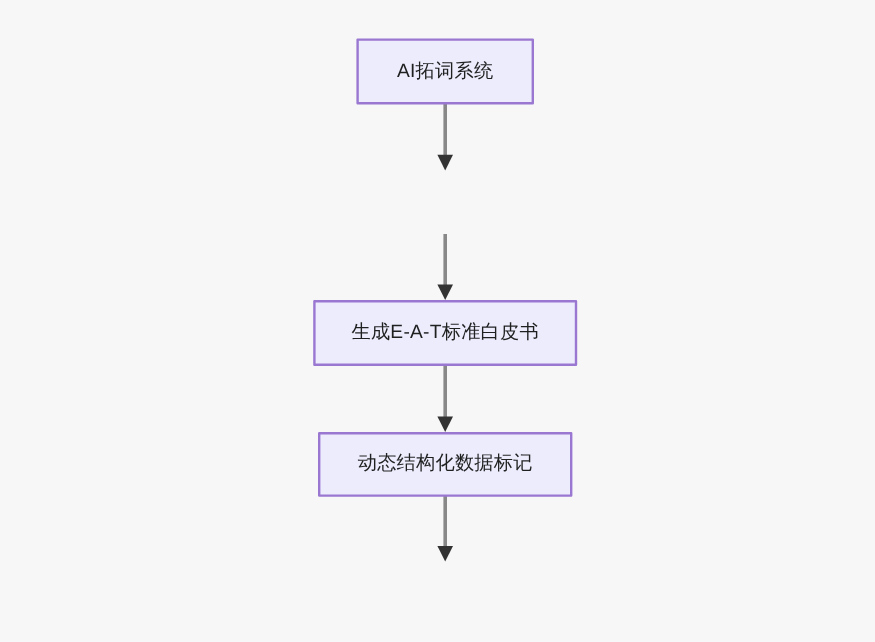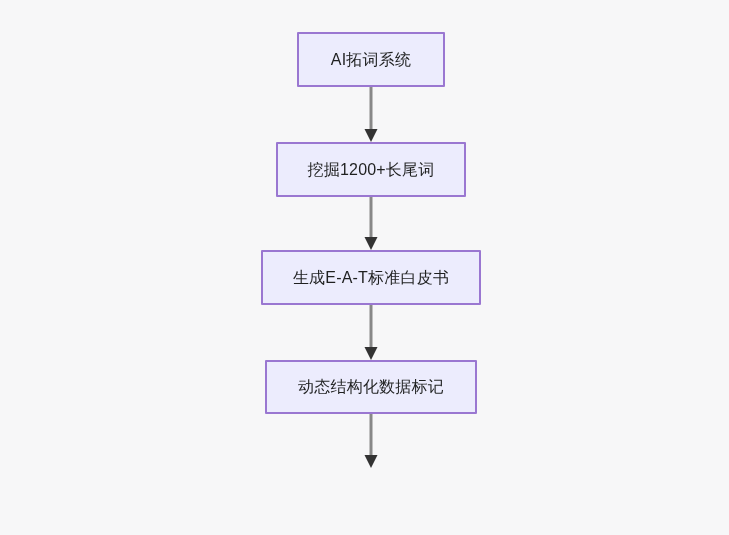--- a/index.html
+++ b/index.html
@@ -77,23 +77,20 @@
     <svg width="32" height="59" viewBox="0 0 32 59">
       <line x1="16" y1="0" x2="16" y2="47" stroke="#888888" stroke-width="3"></line>
       <polygon points="16,56 9.5,43 22.5,43" fill="#333333"></polygon>
     </svg>
   </div>
 
   <div class="node" style="left:297px; top:15px; width:148px; height:55px;">
     <span class="node-label">AI拓词系统</span>
   </div>
 
-  <div class="node" style="left:276px; top:125px; width:190px; height:55px;">
-    <span class="node-label">挖掘1200+长尾词</span>
-  </div>
 
   <div class="node" style="left:261px; top:233px; width:220px; height:55px;">
     <span class="node-label">生成E-A-T标准白皮书</span>
   </div>
 
   <div class="node" style="left:265px; top:343px; width:212px; height:54px;">
     <span class="node-label">动态结构化数据标记</span>
   </div>
 
 

